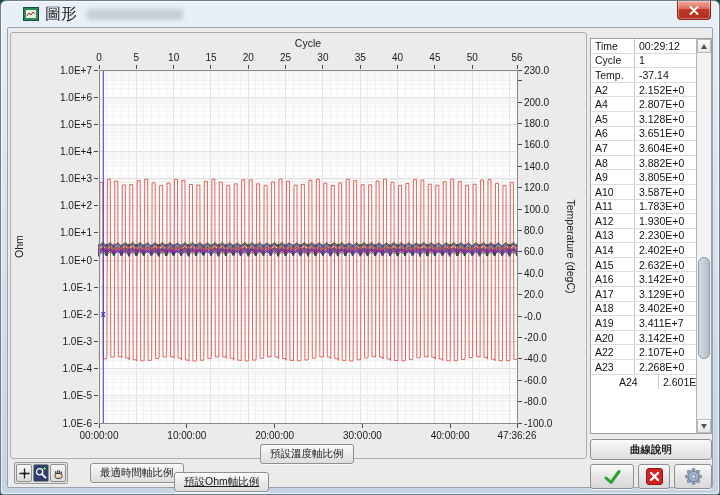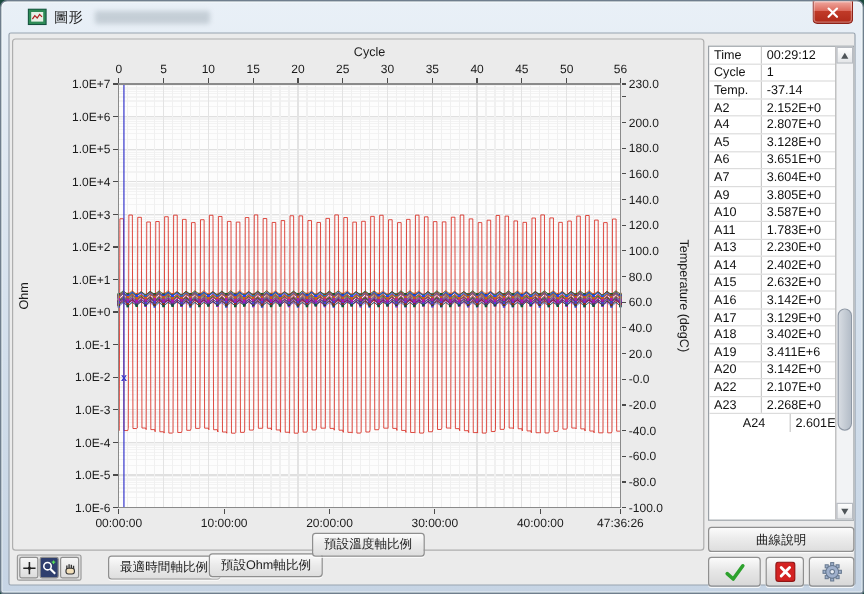--- a/index.html
+++ b/index.html
@@ -5,21 +5,21 @@
   * { box-sizing: border-box; margin: 0; padding: 0; }
   html,body { width:720px; height:495px; overflow:hidden;
     font-family:"Liberation Sans", sans-serif; background:#1b4a3e; }
   .window { position:absolute; inset:0; border:1px solid #6f7e8d;
     border-radius:6px 6px 3px 3px;
     background:linear-gradient(#e9f0f7,#d3dfec 60%,#c6d4e4);
     box-shadow:inset 0 0 0 1px rgba(255,255,255,.65); }
   .titlebar { position:absolute; left:0; right:0; top:0; height:26px;
     display:flex; align-items:center; padding-left:22px; }
   .vi-icon { width:16px; height:14px; display:inline-block; }
-  .title-text { font-size:12px; color:#1c1c1c; margin-left:6px; }
+  .title-text { font-size:16px; color:#1c1c1c; margin-left:6px; }
   .redact { width:96px; height:11px; margin-left:10px; border-radius:2px;
     background:#9aa7b0; opacity:.45; filter:blur(2px); }
   .close-btn { position:absolute; top:0; right:8px; width:34px; height:19px;
     border:1px solid #8e2218; border-top:none; border-radius:0 0 4px 4px;
     background:linear-gradient(#f0a9a0,#dc6a5c 45%,#c03a28 46%,#b02a1a);
     display:flex; align-items:center; justify-content:center; cursor:pointer;
     box-shadow:inset 0 0 0 1px rgba(255,255,255,.35); }
   .content { position:absolute; left:6px; right:6px; top:26px; bottom:6px;
     background:#ebebeb; border:1px solid #98a3af; border-radius:2px; }
   .graph-panel { position:absolute; left:2px; top:4px; width:577px; height:427px;
@@ -47,30 +47,30 @@
   .tri-down { width:0; height:0; border-left:3.5px solid transparent;
     border-right:3.5px solid transparent; border-top:5px solid #4e5458; }
   .sb-thumb { position:absolute; left:1px; right:1px; top:218px; height:102px;
     border-radius:6px; border:1px solid #8e98a5;
     background:linear-gradient(90deg,#d7dce2,#b4bdc8); cursor:grab; }
   
   .btn { position:absolute; height:20px; border:1px solid #8f8f8f; border-radius:3px;
     background:linear-gradient(#fbfbfb,#ececec 45%,#dedede);
     font-size:10.5px; color:#1a1a1a; font-family:"Liberation Sans",sans-serif;
     padding:0 9px; cursor:pointer; box-shadow:0 1px 0 rgba(255,255,255,.8); }
-  .curve-btn { left:582px; top:411px; width:122px; height:21px; }
+  .curve-btn { left:582px; top:411px; width:122px; height:21px;font-weight:bold; }
   .palette { position:absolute; left:6px; top:434px; width:54px; height:22px;
     border:1px solid #9a9a9a; background:#e3e3e3;
     display:flex; align-items:center; gap:1px; padding:1px; border-radius:2px; }
   .ptool { width:16px; height:18px; border:1px solid #8f8f8f; border-radius:2px;
     background:linear-gradient(#f6f6f6,#dddddd); display:flex; align-items:center;
     justify-content:center; cursor:pointer; }
   .ptool.selected { background:#2f3f6e; }
   .fit-time { left:82px; top:435px; }
-  .def-ohm { left:166px; top:433px; }
+  .def-ohm { left:166px; top:444px;text-decoration:underline; }
   .def-temp { left:252px; top:416px; }
   .action-btn { position:absolute; top:436px; height:25px; border:1px solid #8f8f8f;
     border-radius:3px; background:linear-gradient(#fbfbfb,#e7e7e7 45%,#d8d8d8);
     display:flex; align-items:center; justify-content:center; cursor:pointer;
     box-shadow:0 1px 0 rgba(255,255,255,.8); }
   .confirm { left:582px; width:44px; }
   .abort { left:630px; width:32px; }
   .settings { left:666px; width:38px; }
   svg text { font-family:"Liberation Sans",sans-serif; }
 </style>
@@ -458,32 +458,40 @@
           </div>
           <div class="trow">
             <span class="tlabel">A6</span>
             <span class="tvalue">3.651E+0</span>
           </div>
           <div class="trow">
             <span class="tlabel">A7</span>
             <span class="tvalue">3.604E+0</span>
           </div>
           <div class="trow">
+            <span class="tlabel">A8</span>
+            <span class="tvalue">3.882E+0</span>
+          </div>
+          <div class="trow">
             <span class="tlabel">A9</span>
             <span class="tvalue">3.805E+0</span>
           </div>
           <div class="trow">
             <span class="tlabel">A10</span>
             <span class="tvalue">3.587E+0</span>
           </div>
           <div class="trow">
             <span class="tlabel">A11</span>
             <span class="tvalue">1.783E+0</span>
           </div>
           <div class="trow">
+            <span class="tlabel">A12</span>
+            <span class="tvalue">1.930E+0</span>
+          </div>
+          <div class="trow">
             <span class="tlabel">A13</span>
             <span class="tvalue">2.230E+0</span>
           </div>
           <div class="trow">
             <span class="tlabel">A14</span>
             <span class="tvalue">2.402E+0</span>
           </div>
           <div class="trow">
             <span class="tlabel">A15</span>
             <span class="tvalue">2.632E+0</span>
@@ -495,21 +503,21 @@
           <div class="trow">
             <span class="tlabel">A17</span>
             <span class="tvalue">3.129E+0</span>
           </div>
           <div class="trow">
             <span class="tlabel">A18</span>
             <span class="tvalue">3.402E+0</span>
           </div>
           <div class="trow">
             <span class="tlabel">A19</span>
-            <span class="tvalue">3.411E+6</span>
+            <span class="tvalue">3.411E+7</span>
           </div>
           <div class="trow">
             <span class="tlabel">A20</span>
             <span class="tvalue">3.142E+0</span>
           </div>
           <div class="trow">
             <span class="tlabel">A22</span>
             <span class="tvalue">2.107E+0</span>
           </div>
           <div class="trow">

